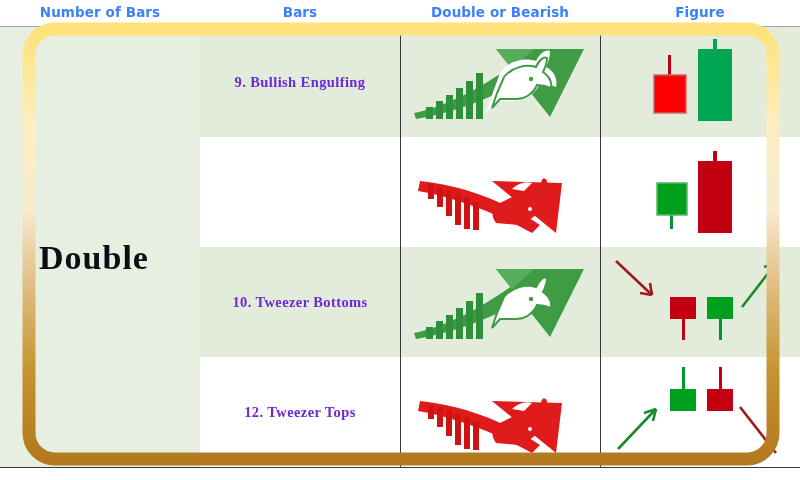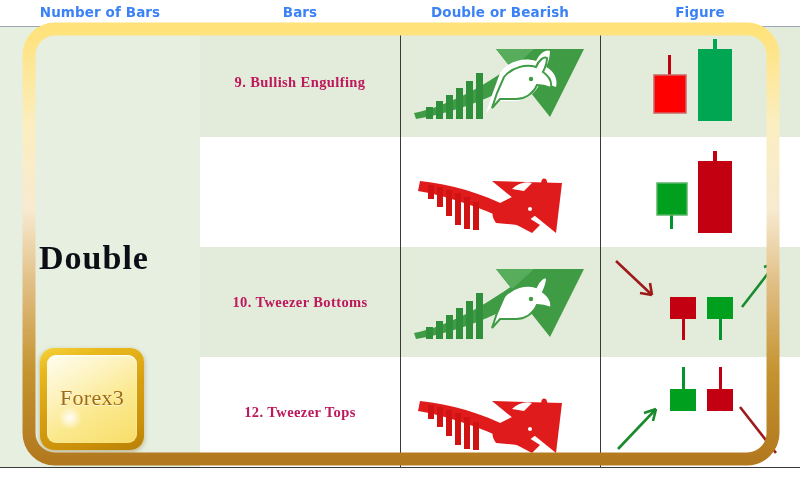--- a/index.html
+++ b/index.html
@@ -60,21 +60,21 @@
   .v2{left:400px;}
   .v3{left:600px;}
 
   .bottomline{position:absolute;left:0;top:440px;width:800px;height:1px;background:#3a3a3a;}
 
   
   .namecell{
     position:absolute;left:0;width:200px;height:100%;
     display:flex;align-items:center;justify-content:center;
     font-family:"Liberation Serif",serif;
-    font-weight:bold;font-size:14.5px;color:#be185d;
+    font-weight:bold;font-size:14.5px;color:#6d28d9;
     letter-spacing:.4px;text-align:center;white-space:nowrap;
   }
   
   .biascell{position:absolute;left:200px;width:200px;height:100%;}
   .figcell{position:absolute;left:400px;width:200px;height:100%;}
   .cellsvg{position:absolute;left:0;top:0;width:100%;height:100%;}
 
   
   .logo{
     position:absolute;left:40px;top:348px;width:104px;height:102px;
@@ -262,26 +262,20 @@
           <rect x="107" y="32" width="26" height="22" fill="#c20012"></rect>
         </svg>
       </div>
     </div>
 
     <div class="vline v2"></div>
     <div class="vline v3"></div>
     <div class="bottomline"></div>
   </div>
 
-  <div class="logo">
-    <div class="inner">
-      <div class="txt">Forex3</div>
-      <div class="gloss"></div>
-    </div>
-  </div>
 
   <svg class="frame" viewBox="0 0 800 480">
     <defs>
       <linearGradient id="goldGrad" x1="0" y1="0" x2="0" y2="1">
         <stop offset="0%" stop-color="#ffe27a"></stop>
         <stop offset="22%" stop-color="#fbeec0"></stop>
         <stop offset="42%" stop-color="#f7ead0"></stop>
         <stop offset="62%" stop-color="#ddb878"></stop>
         <stop offset="80%" stop-color="#c4932f"></stop>
         <stop offset="100%" stop-color="#b3791f"></stop>

